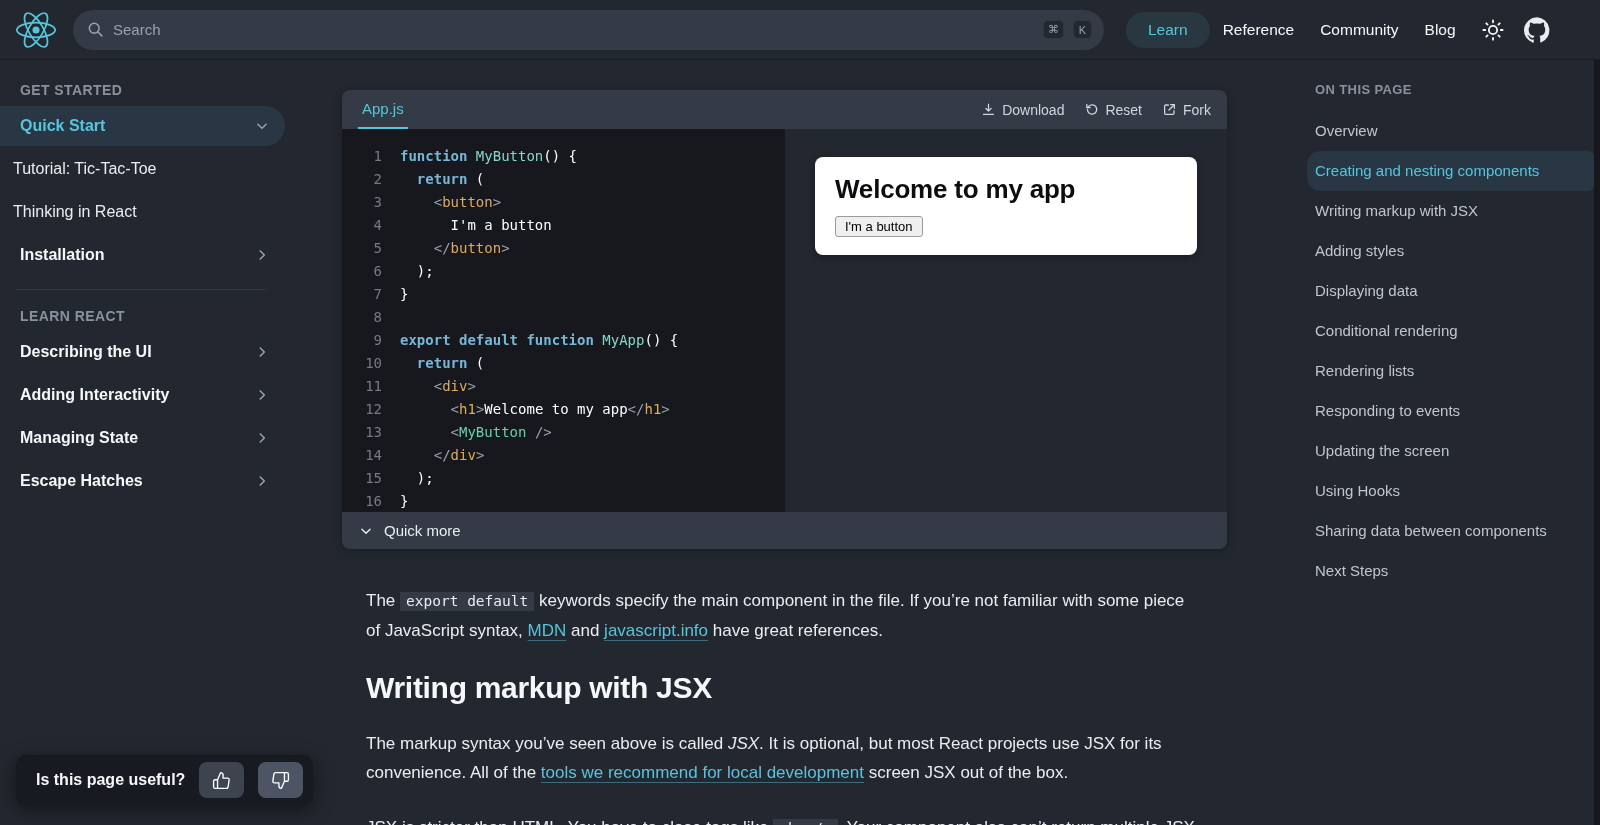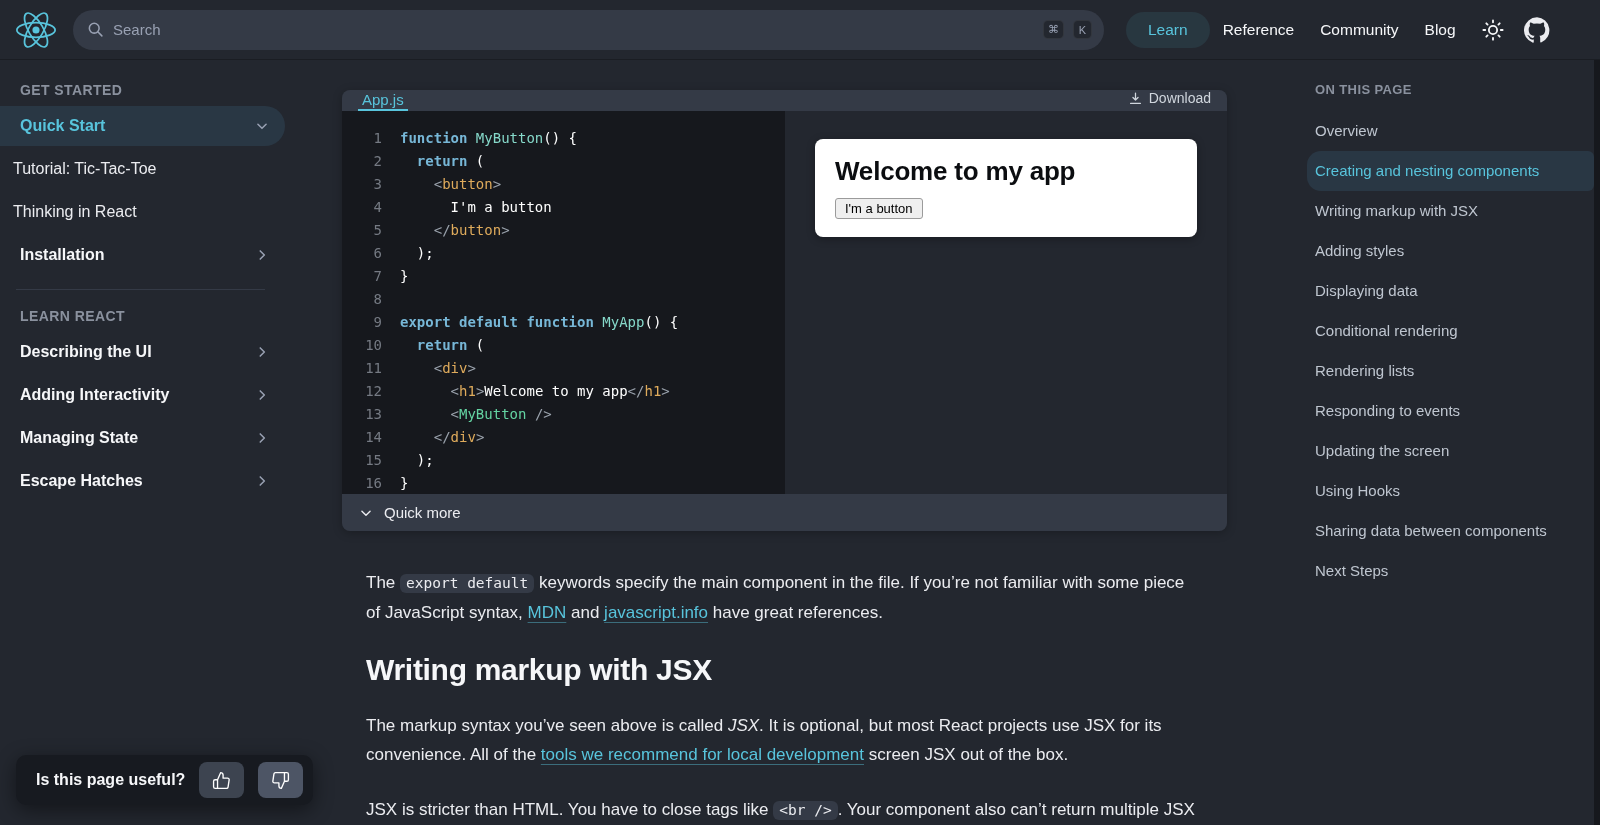--- a/index.html
+++ b/index.html
@@ -36,25 +36,25 @@
     font-size:16px; color:#EBECF0; cursor:pointer; line-height:20px;gap:36px; }
   .sb-item.bold { font-weight:bold; color:#F6F7F9; }
   .sb-item.sub { padding-left:13px; }
   .sb-item.active { color:#58C4DC; background:rgba(88,175,223,0.12); }
   .sb-item .icn svg { display:block; }
   .sb-divider { height:1px; background:#343A46; margin:14px 20px 18px 16px; }
 
   
   .main { width:986px; flex:none; padding:30px 59px 0 42px; }
   .sandbox { border-radius:8px; overflow:hidden; box-shadow:0 2px 10px rgba(0,0,0,0.25); }
-  .sandbox-header { height:21px; background:#343A46; display:flex; align-items:stretch;
+  .sandbox-header { height:39px; background:#343A46; display:flex; align-items:stretch;
     padding:0 16px; }
   .sandbox-tab { display:flex; align-items:center; font-size:15px; color:#58C4DC;
     border-bottom:2px solid #58C4DC; padding:0 4px; cursor:pointer; }
-  .sandbox-actions { margin-left:auto; display:flex; align-items:center; gap:20px;flex-direction:column; }
+  .sandbox-actions { margin-left:auto; display:flex; align-items:center; gap:20px; }
   .sb-action { display:flex; align-items:center; gap:6px; font-size:14px; color:#D0D6DD;
     cursor:pointer; }
   .sb-action .icn { display:flex; }
   .sandbox-body { display:flex; height:383px; }
   .code-pane { width:443px; flex:none; background:#16181D; padding:16px 0 0 14px;
     font-family:"DejaVu Sans Mono","Liberation Mono",monospace; font-size:14px;
     overflow:hidden; }
   .code-line { display:flex; line-height:23px; white-space:pre; }
   .code-ln { width:26px; text-align:right; color:#757A83; margin-right:18px; flex:none;
     user-select:none; }
@@ -73,21 +73,21 @@
   .sandbox-footer span.lbl { font-size:15px; color:#EBECF0; }
 
   .article { margin:0 24px; }
   .article p { font-size:17px; line-height:29px; color:#EBECF0; }
   .p1 { margin-top:37px; }
   .article h2 { margin-top:26px; font-size:30px; font-weight:bold; color:#F6F7F9;
     letter-spacing:-0.3px; }
   .p2 { margin-top:24px; }
   .p3 { margin-top:26px; }
   .inline-code { font-family:"DejaVu Sans Mono","Liberation Mono",monospace;
-    font-size:14.5px; background:#343A46; border-radius:6px; padding:1px 6px 2px;
+    font-size:14.5px; background:#343A46; border-radius:0; padding:1px 6px 2px;
     color:#EBECF0; white-space:nowrap; }
   .content-link { color:#58C4DC; cursor:pointer; text-decoration:underline;
     text-decoration-color:rgba(88,196,220,0.45); text-underline-offset:4px;
     text-decoration-thickness:1px; }
   .article em { }
 
   
   .toc { flex:1; padding:22px 0 0 21px; }
   .toc-title { font-size:13px; font-weight:bold; letter-spacing:.03em; color:#8A919E;
     padding-left:8px; margin-bottom:14px; }

